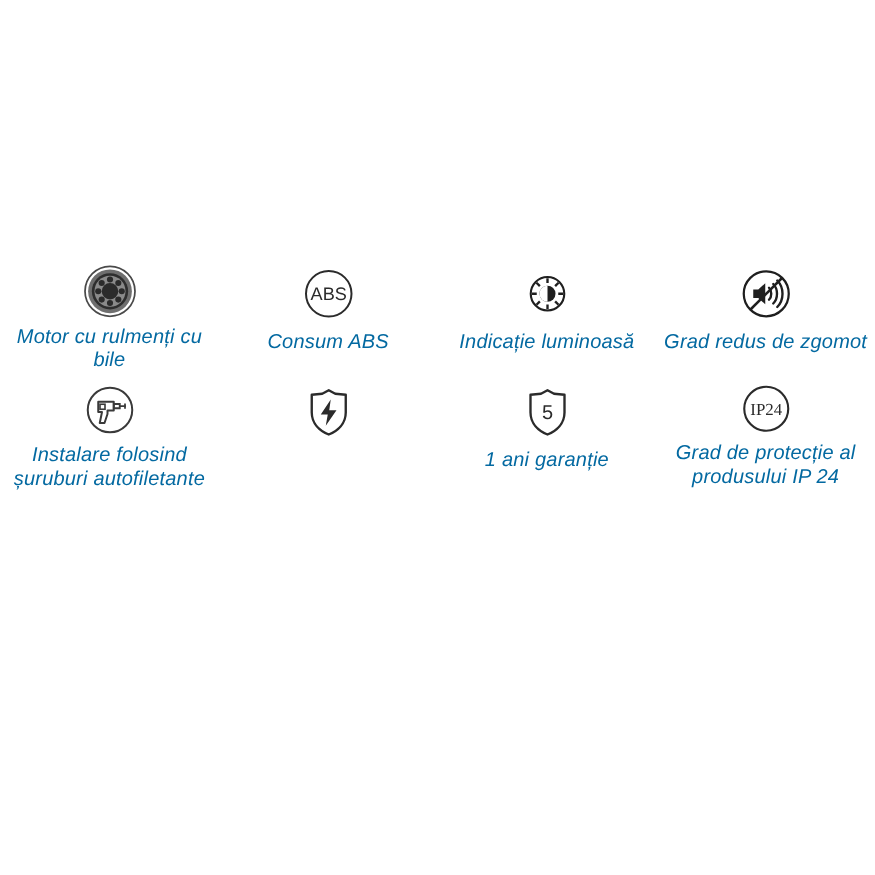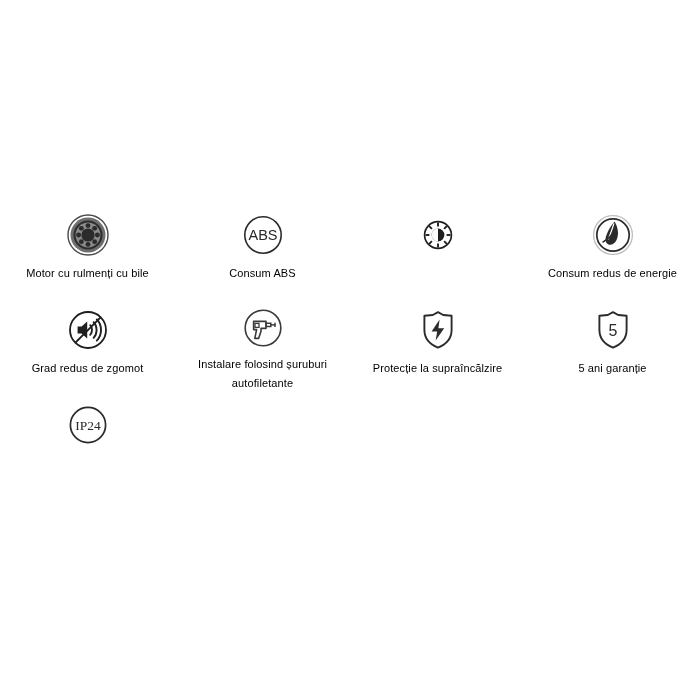--- a/index.html
+++ b/index.html
@@ -46,28 +46,29 @@
     justify-content: center;
     margin-top: 12px;
     margin-bottom: 6px;
   }
 
   .feature-icon svg {
     display: block;
   }
 
   .feature-label {
-    font-size: 11px;
+    font-size: 16px;
     line-height: 19px;
-    color: #000000;
+    color: #0369a1;
     text-align: center;
     letter-spacing: 0.01em;
     font-weight: 400;
     max-width: 168px;
     word-wrap: break-word;
+    font-style: italic;
   }
 </style>
 </head>
 <body>
 
 <div class="features-wrap">
   <div class="features-grid">
 
     <div class="feature-cell">
       <div class="feature-icon">
@@ -114,35 +115,23 @@
             <line x1="29.8" y1="29.8" x2="27.1" y2="27.1"></line>
             <line x1="21" y1="33.4" x2="21" y2="29.6"></line>
             <line x1="12.2" y1="29.8" x2="14.9" y2="27.1"></line>
             <line x1="8.6" y1="21" x2="12.4" y2="21"></line>
             <line x1="12.2" y1="12.2" x2="14.9" y2="14.9"></line>
           </g>
           <circle cx="21" cy="21" r="6.4" fill="#1f1f1f"></circle>
           <path d="M21 14.6 A6.4 6.4 0 0 0 21 27.4 Z" fill="#ffffff"></path>
         </svg>
       </div>
+      <div class="feature-label">Indicație luminoasă</div>
     </div>
 
-    <div class="feature-cell">
-      <div class="feature-icon">
-        <svg width="42" height="42" viewBox="0 0 42 42">
-          <circle cx="21" cy="21" r="19.4" fill="none" stroke="#bdbdbd" stroke-width="1.3"></circle>
-          <circle cx="21" cy="21" r="16.2" fill="none" stroke="#2b2b2b" stroke-width="1.7"></circle>
-          <path d="M22.6 7.6 C26.0 13.6 27.4 20.4 24.4 26.2 C22.6 29.8 19.2 31.6 16.4 30.4
-                   C13.4 29.0 12.8 25.0 14.4 21.2 C16.4 16.2 19.2 11.2 22.6 7.6 Z" fill="#2b2b2b"></path>
-          <path d="M22.0 9.4 C20.2 14.6 18.4 20.6 16.0 25.6" fill="none" stroke="#ffffff" stroke-width="1.2"></path>
-          <path d="M11.0 28.0 C14.6 26.0 18.0 23.2 20.6 19.6" fill="none" stroke="#2b2b2b" stroke-width="1.5" stroke-linecap="round"></path>
-        </svg>
-      </div>
-      <div class="feature-label">Consum redus de energie</div>
-    </div>
 
     <div class="feature-cell">
       <div class="feature-icon">
         <svg width="42" height="42" viewBox="0 0 42 42">
           <circle cx="21" cy="21" r="18.0" fill="none" stroke="#1f1f1f" stroke-width="1.8"></circle>
           <path d="M10.6 17.6 L14.6 17.6 L20.2 12.6 L20.2 29.4 L14.6 24.4 L10.6 24.4 Z" fill="#1f1f1f"></path>
           <path d="M23.2 16.2 C25.6 18.6 25.6 23.4 23.2 25.8" fill="none" stroke="#1f1f1f" stroke-width="1.9" stroke-linecap="round"></path>
           <path d="M26.6 13.2 C30.6 17.2 30.6 24.8 26.6 28.8" fill="none" stroke="#1f1f1f" stroke-width="1.9" stroke-linecap="round"></path>
           <path d="M29.8 10.4 C35.4 16.0 35.4 26.0 29.8 31.6" fill="none" stroke="#1f1f1f" stroke-width="1.9" stroke-linecap="round"></path>
           <line x1="8.4" y1="33.6" x2="33.6" y2="8.4" stroke="#1f1f1f" stroke-width="2.0"></line>
@@ -169,39 +158,39 @@
     <div class="feature-cell">
       <div class="feature-icon">
         <svg width="38" height="42" viewBox="0 0 38 42">
           <path d="M19 3.2 L24.2 6.0 L32.6 6.8 L32.6 21.0
                    C32.6 29.6 26.4 35.6 19 38.6
                    C11.6 35.6 5.4 29.6 5.4 21.0
                    L5.4 6.8 L13.8 6.0 Z" fill="none" stroke="#2b2b2b" stroke-width="1.9" stroke-linejoin="round"></path>
           <path d="M20.6 10.6 L12.6 22.6 L18.2 22.6 L16.6 31.6 L25.2 19.2 L19.4 19.2 Z" fill="#2b2b2b"></path>
         </svg>
       </div>
-      <div class="feature-label">Protecție la supraîncălzire</div>
     </div>
 
     <div class="feature-cell">
       <div class="feature-icon">
         <svg width="38" height="42" viewBox="0 0 38 42">
           <path d="M19 3.2 L24.2 6.0 L32.6 6.8 L32.6 21.0
                    C32.6 29.6 26.4 35.6 19 38.6
                    C11.6 35.6 5.4 29.6 5.4 21.0
                    L5.4 6.8 L13.8 6.0 Z" fill="none" stroke="#2b2b2b" stroke-width="1.9" stroke-linejoin="round"></path>
           <text x="19" y="26.6" text-anchor="middle" font-family="Liberation Sans, sans-serif" font-size="16" fill="#2b2b2b">5</text>
         </svg>
       </div>
-      <div class="feature-label">5 ani garanție</div>
+      <div class="feature-label">1 ani garanție</div>
     </div>
 
     <div class="feature-cell">
       <div class="feature-icon">
         <svg width="40" height="40" viewBox="0 0 40 40">
           <circle cx="20" cy="20" r="17.6" fill="none" stroke="#2b2b2b" stroke-width="1.7"></circle>
           <text x="20" y="25.4" text-anchor="middle" font-family="Liberation Serif, serif" font-size="13.5" fill="#2b2b2b">IP24</text>
         </svg>
       </div>
+      <div class="feature-label">Grad de protecție al produsului IP 24</div>
     </div>
 
   </div>
 </div>
 
 </body></html>

